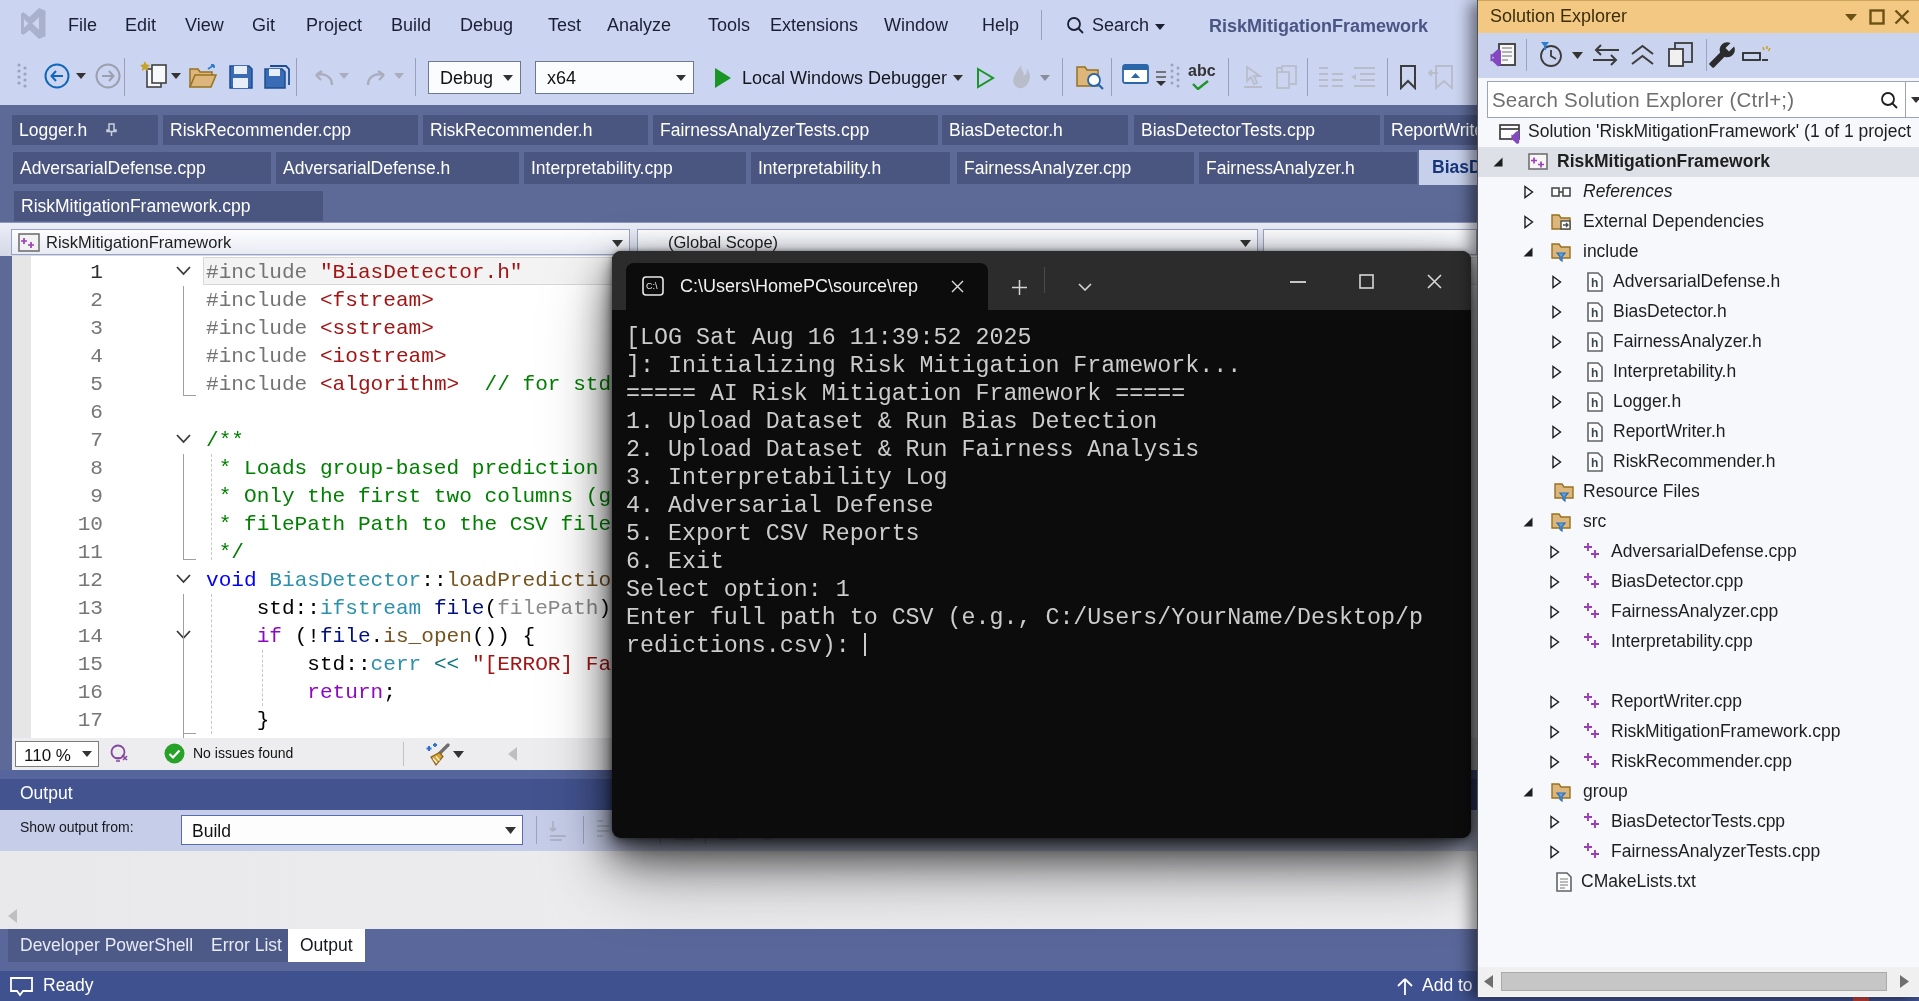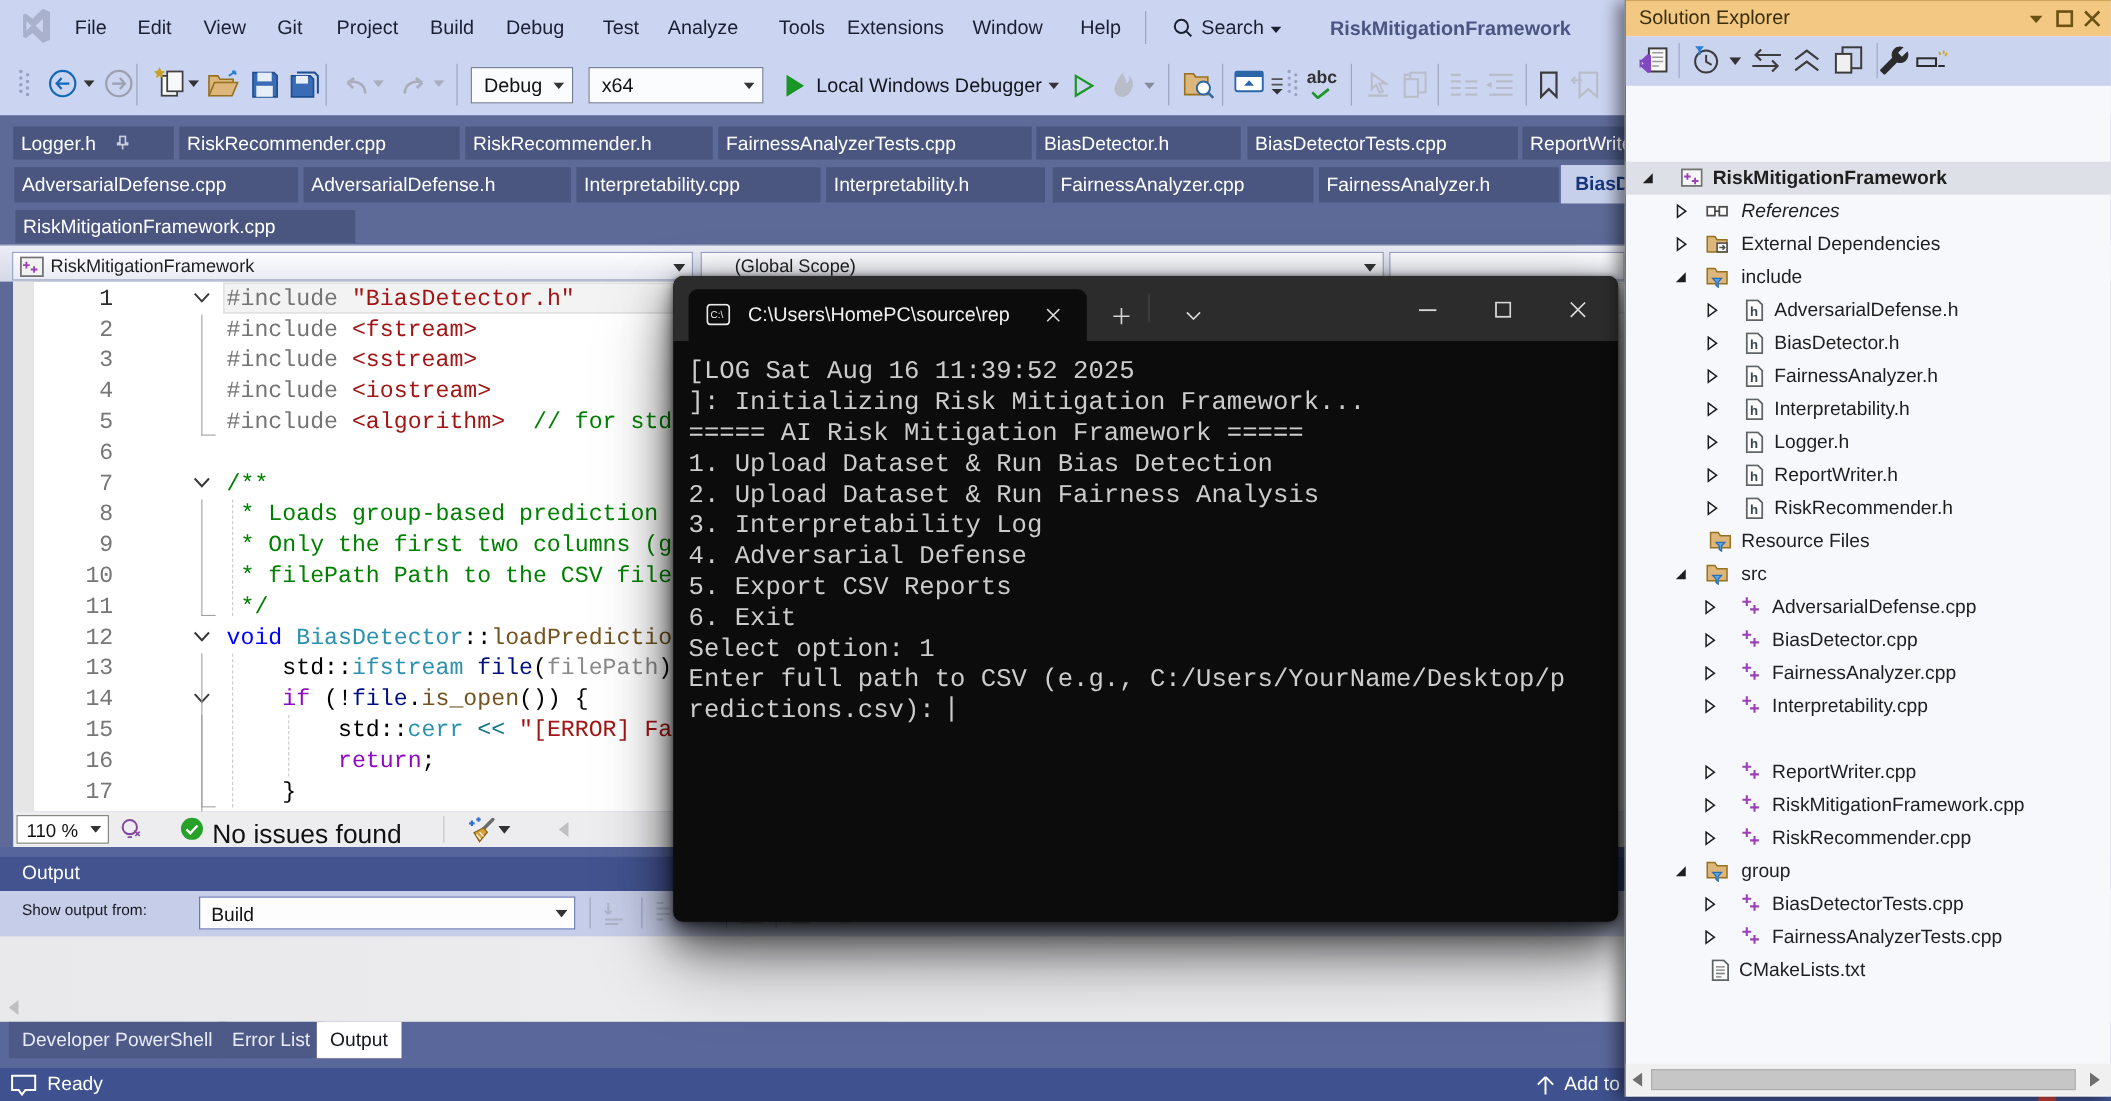--- a/index.html
+++ b/index.html
@@ -352,21 +352,21 @@
       </svg>
     <svg class="abs" style="left:96px;top:5px;" width="22" height="22" viewBox="0 0 22 22">
       <circle cx="10" cy="9" r="6.5" fill="none" stroke="#8347a0" stroke-width="1.8"></circle>
       <path d="M7 15 L13 15 M8 18 L12 18" stroke="#8347a0" stroke-width="1.6"></path>
       <path d="M14 12 L19 17 M19 13 L15 17" stroke="#8347a0" stroke-width="1.6"></path>
     </svg>
     <svg class="abs" style="left:152px;top:5px;" width="21" height="21" viewBox="0 0 21 21">
       <circle cx="10.5" cy="10.5" r="10" fill="#27a229"></circle>
       <path d="M5.5 11 L9 14.5 L15.5 7.5" fill="none" stroke="#ffffff" stroke-width="2.2"></path>
     </svg>
-    <span class="abs" style="left:181px;top:7px;font-size:24px;color:#111;">No issues found</span>
+    <span class="abs" style="left:181px;top:7px;font-size:14px;color:#111;">No issues found</span>
     <div class="abs" style="left:391px;top:4px;width:1px;height:24px;background:#c2c2c2;"></div>
     <svg class="abs" style="left:412px;top:4px;" width="26" height="25" viewBox="0 0 26 25">
       <path d="M24 3 L15 12" stroke="#6d6d6d" stroke-width="3.2" stroke-linecap="round"></path>
       <path d="M15.5 10.5 L7 15 L12 23 L19 14.5 Z" fill="#d8a33c" stroke="#8a6414" stroke-width="1.2"></path>
       <path d="M9 16.5 L13 21 M12 14.5 L15.5 18.5" stroke="#fff7e8" stroke-width="1.2"></path>
       <path d="M5 4 L5 9 M2.5 6.5 L7.5 6.5" stroke="#2f6fd0" stroke-width="2"></path>
       <path d="M11 1 L11 5 M9 3 L13 3" stroke="#2f6fd0" stroke-width="1.8"></path>
     </svg>
     <svg class="abs" style="left:441px;top:13px;" width="11" height="7" viewBox="0 0 11 7">
         <path fill="#333" d="M0 0 L11 0 L5.5 7 Z"></path>
@@ -519,20 +519,31 @@
         <g transform="scale(-1,1) translate(-24,0)">
         <path fill="#2b2b2b" d="M22.7 19l-9.1-9.1c.9-2.3.4-5-1.5-6.9-2-2-5-2.4-7.4-1.3L9 6 6 9 1.6 4.7C.4 7.1.9 10.1 2.9 12.1c1.9 1.9 4.6 2.4 6.9 1.5l9.1 9.1c.4.4 1 .4 1.4 0l2.3-2.3c.5-.4.5-1.1.1-1.4z"></path>
         </g>
       </svg>
       <svg class="abs" style="left:263px;top:12px;" width="30" height="20" viewBox="0 0 30 20">
         <rect x="2" y="8" width="17" height="7" fill="none" stroke="#2b2b2b" stroke-width="1.8"></rect>
         <path d="M21 15 L27 15" stroke="#2b2b2b" stroke-width="1.8"></path>
         <path d="M22 2 L23 5 M26 1 L26 4 M29 3 L27.5 6" stroke="#c8a227" stroke-width="1.6"></path>
       </svg>
     </div>
+    <div id="sesearch">
+      <span style="margin-left:4px;">Search Solution Explorer (Ctrl+;)</span>
+      <svg class="abs" style="left:392px;top:9px;" width="19" height="19" viewBox="0 0 19 19">
+        <circle cx="8" cy="8" r="6" fill="none" stroke="#1e1e1e" stroke-width="1.8"></circle>
+        <line x1="12.5" y1="12.5" x2="17" y2="17" stroke="#1e1e1e" stroke-width="1.8"></line>
+      </svg>
+      <div class="abs" style="left:417px;top:0;width:1px;height:35px;background:#9aa2c0;"></div>
+      <svg class="abs" style="left:423px;top:15px;" width="10" height="6" viewBox="0 0 10 6">
+          <path fill="#333" d="M0 0 L10 0 L5 6 Z"></path>
+        </svg>
+    </div>
     <svg width="0" height="0" style="position:absolute;">
       <defs>
         <g id="g-exp-c">
             <path d="M2 1.5 L9.5 7 L2 12.5 Z" fill="none" stroke="#1e1e1e" stroke-width="1.4"></path>
           </g>
         <g id="g-exp-o">
             <path d="M11.5 2.5 L11.5 11.5 L2.5 11.5 Z" fill="#1e1e1e"></path>
           </g>
         <g id="g-sol">
             <rect x="1" y="3" width="19" height="14" fill="#fdfdfd" stroke="#3c3c3c" stroke-width="1.7"></rect>
@@ -566,20 +577,26 @@
             <path d="M7 1 L7 9 M3 5 L11 5" stroke="#9b3fb5" stroke-width="1.9"></path>
             <path d="M14 8 L14 16 M10 12 L18 12" stroke="#9b3fb5" stroke-width="1.9"></path>
           </g>
         <g id="g-txt">
             <path d="M3 1 L13 1 L17 5 L17 19 L3 19 Z" fill="#fdfdfd" stroke="#5f6466" stroke-width="1.6"></path>
             <path d="M6 7 L14 7 M6 10 L14 10 M6 13 L14 13 M6 16 L11 16" stroke="#7a7a7a" stroke-width="1.2"></path>
           </g>
       </defs>
     </svg>
     <div id="setree">
+      <div class="trow" style="top:0px;">
+          <svg class="ticon" style="left:21px;" width="22" height="24">
+            <use href="#g-sol"></use>
+          </svg>
+          <span class="tlabel" style="left:50px;">Solution 'RiskMitigationFramework' (1 of 1 project</span>
+        </div>
       <div class="trow" style="top:30px;background:#dee0e8;">
           <svg class="texp" style="left:13px;" width="14" height="14">
             <use href="#g-exp-o"></use>
           </svg>
           <svg class="ticon" style="left:50px;" width="20" height="20">
             <use href="#g-proj"></use>
           </svg>
           <span class="tlabel" style="left:79px;font-weight:bold;">RiskMitigationFramework</span>
         </div>
       <div class="trow" style="top:60px;">

